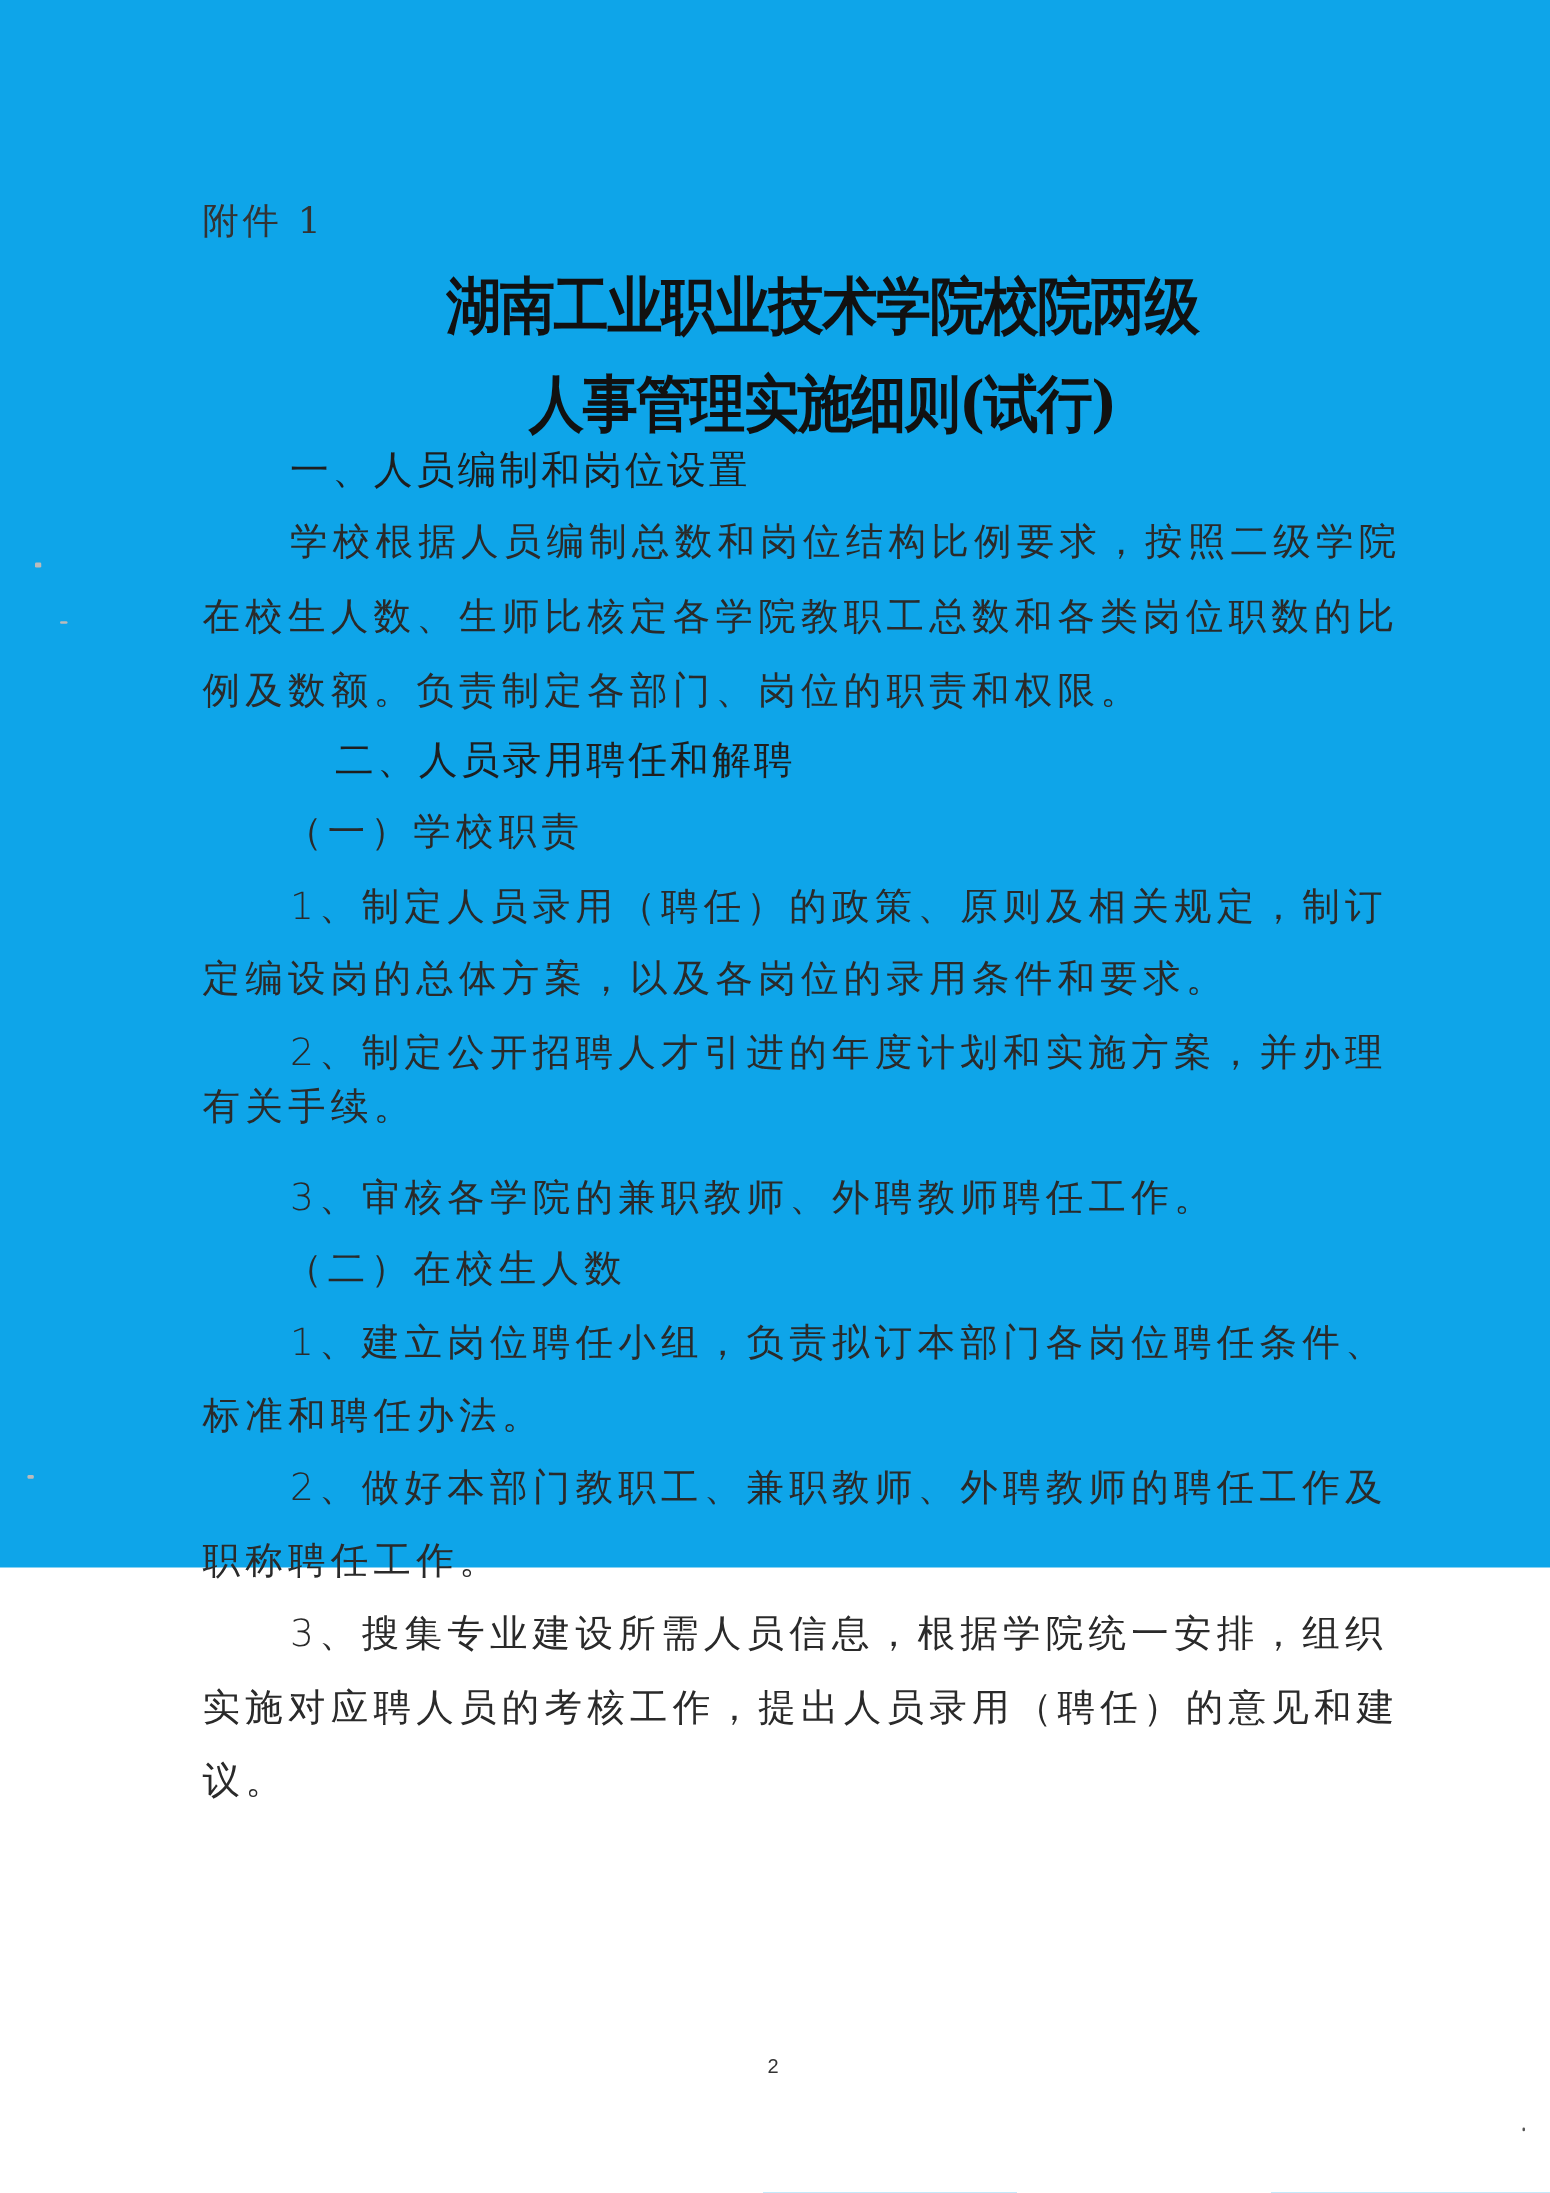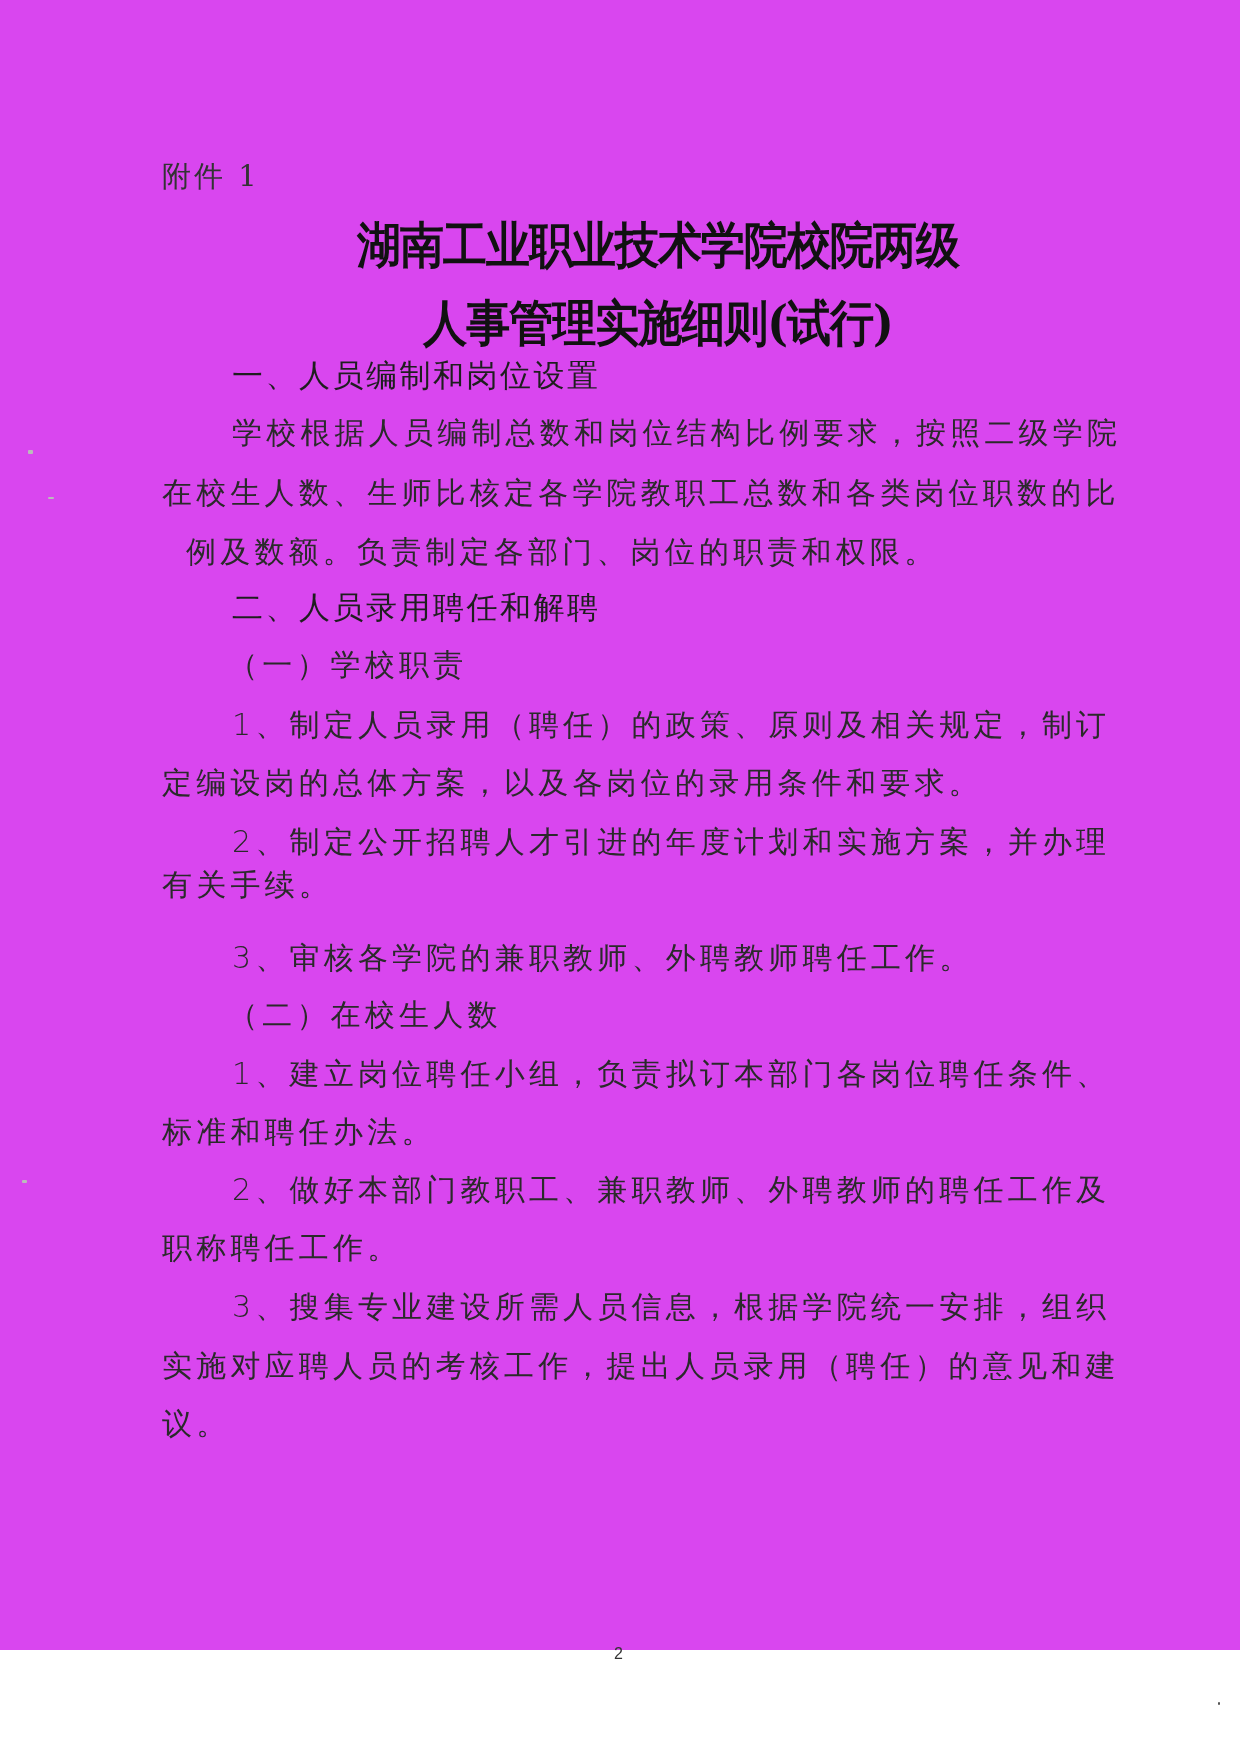--- a/index.html
+++ b/index.html
@@ -12,22 +12,22 @@
       height: 1754px;
       position: relative;
       overflow: hidden;
       color: #1a1a1a;
       font-family: "DejaVu Serif", "Liberation Serif", serif;
     }
     .page {
       position: absolute;
       left: 0; top: 0;
       width: 1240px;
-      height: 1650px;
-      background: #d946ef;
+      height: 1254px;
+      background: #0ea5e9;
     }
     .attachment {
       position: absolute;
       left: 162px;
       top: 157px;
       font-size: 29px;
       letter-spacing: 3px;
       color: #333;
       font-weight: 300;
     }
@@ -83,23 +83,23 @@
 <div class="page">
 
   <div class="attachment">附件 1</div>
 
   <div class="title l1">湖南工业职业技术学院校院两级</div>
   <div class="title l2">人事管理实施细则(试行)</div>
 
   <div class="line indent head" style="top:355px;">一、人员编制和岗位设置</div>
   <div class="line indent" style="top:413px;">学校根据人员编制总数和岗位结构比例要求，按照二级学院</div>
   <div class="line" style="top:473px;">在校生人数、生师比核定各学院教职工总数和各类岗位职数的比</div>
-  <div class="line" style="top:532px;margin-left:24px;">例及数额。负责制定各部门、岗位的职责和权限。</div>
+  <div class="line" style="top:532px;">例及数额。负责制定各部门、岗位的职责和权限。</div>
 
-  <div class="line indent head" style="top:587px;">二、人员录用聘任和解聘</div>
+  <div class="line indent head" style="top:587px;margin-left:36px;">二、人员录用聘任和解聘</div>
   <div class="line sub" style="top:645px;">（一）学校职责</div>
 
   <div class="line indent" style="top:705px;">1、制定人员录用（聘任）的政策、原则及相关规定，制订</div>
   <div class="line" style="top:763px;text-align:center;">定编设岗的总体方案，以及各岗位的录用条件和要求。</div>
   <div class="line indent" style="top:822px;">2、制定公开招聘人才引进的年度计划和实施方案，并办理</div>
   <div class="line" style="top:865px;">有关手续。</div>
   <div class="line indent" style="top:938px;">3、审核各学院的兼职教师、外聘教师聘任工作。</div>
 
   <div class="line sub" style="top:995px;">（二）在校生人数</div>
 

